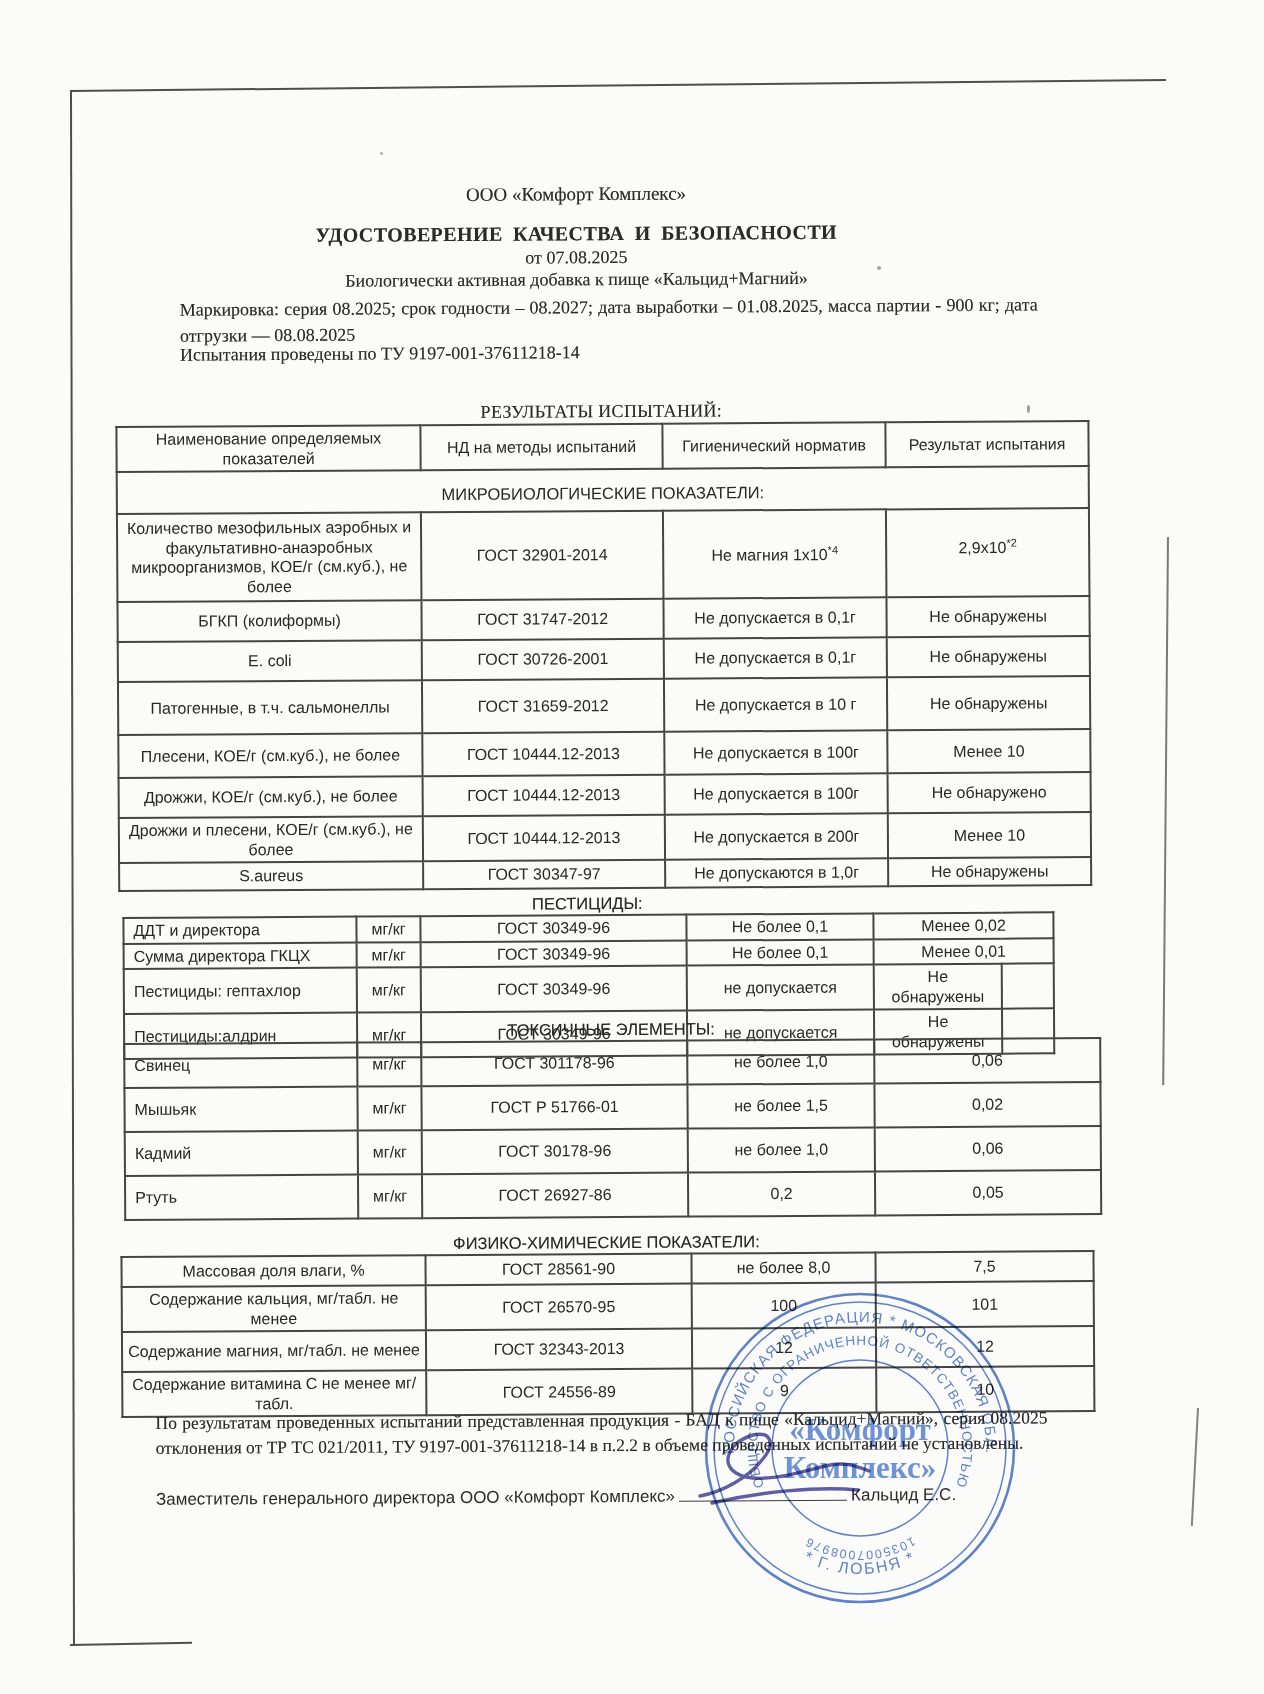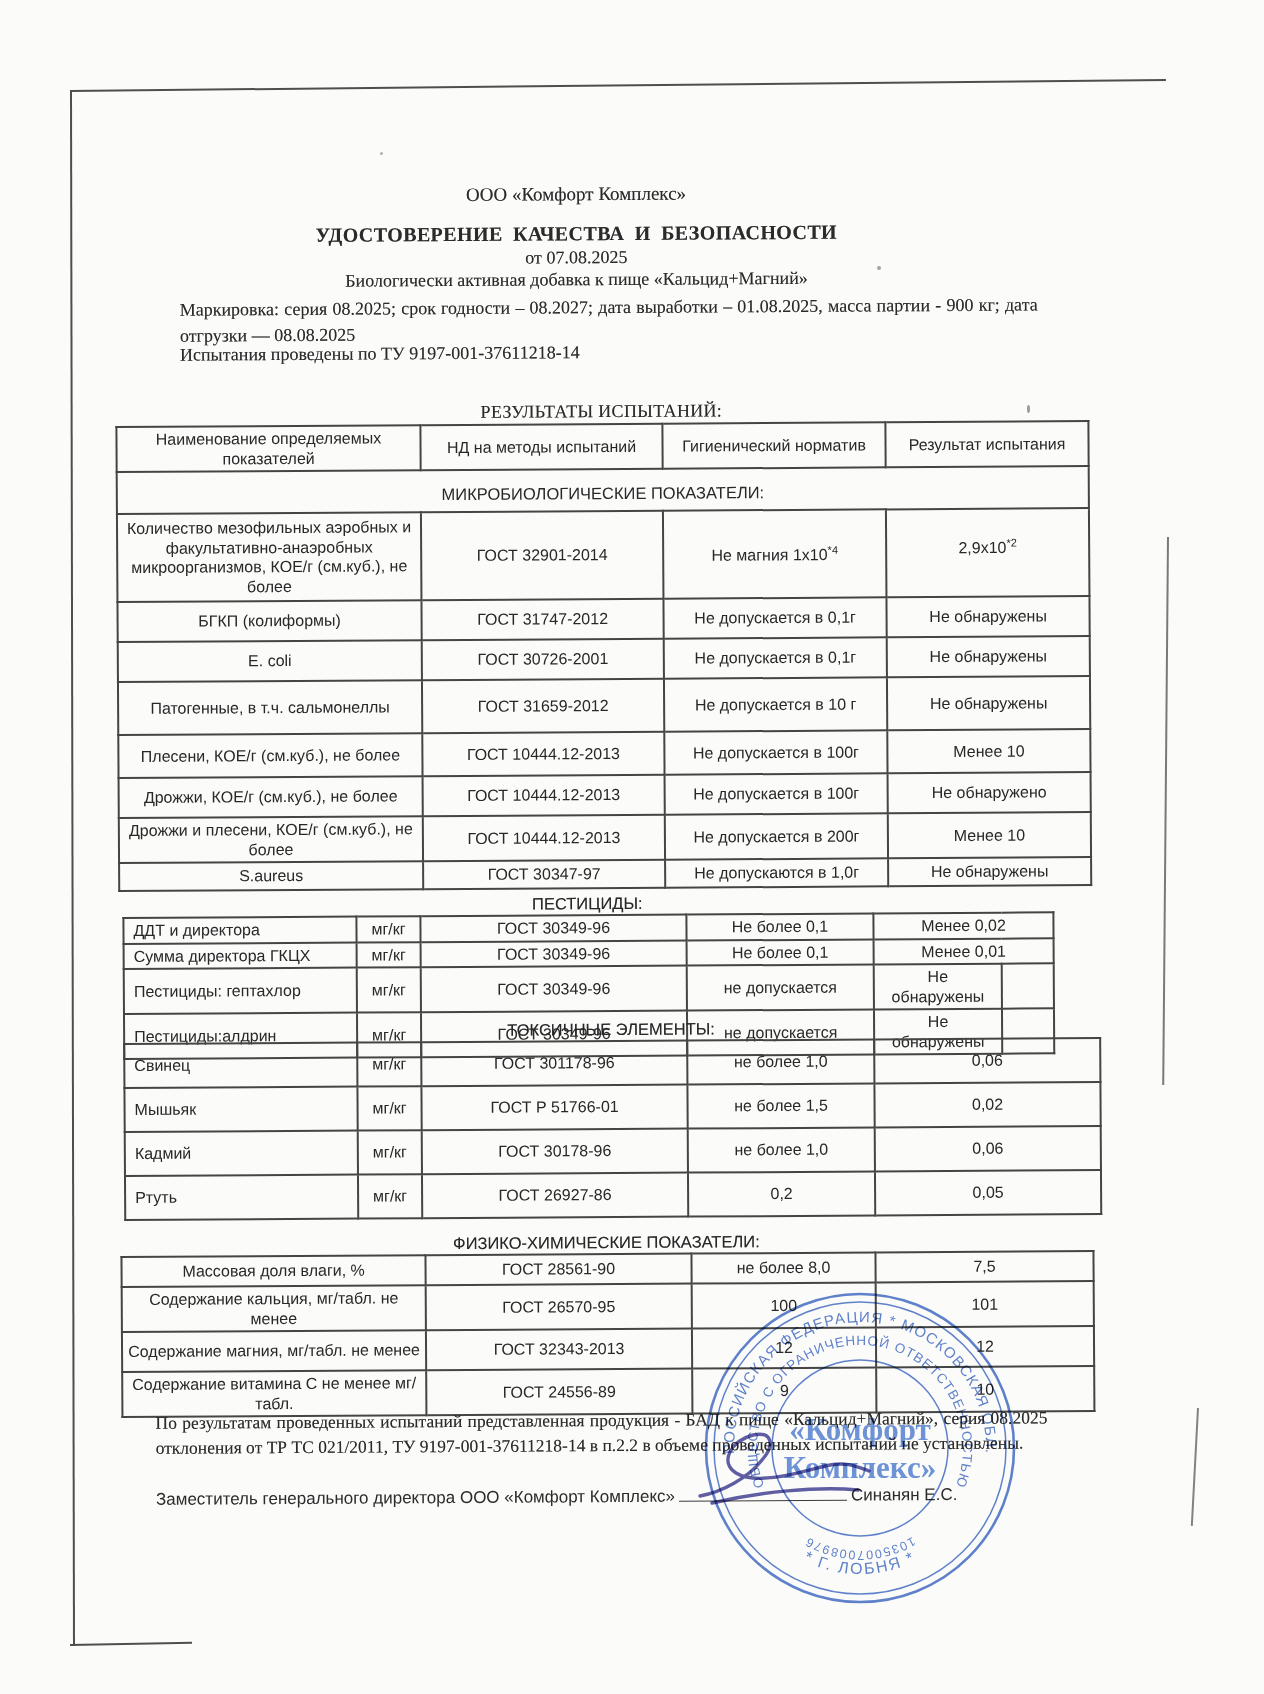--- a/index.html
+++ b/index.html
@@ -254,21 +254,21 @@
       <td>Содержание витамина С не менее мг/табл.</td>
       <td class="va-top">ГОСТ 24556-89</td>
       <td class="va-top">9</td>
       <td class="va-top">10</td>
     </tr>
   </tbody>
     </table>
 
   <div class="conclusion soft">По результатам проведенных испытаний представленная продукция - БАД к пище «Кальцид+Магний», серия 08.2025 отклонения от ТР ТС 021/2011, ТУ 9197-001-37611218-14 в п.2.2 в объеме проведенных испытаний не установлены.</div>
   <div class="signline">
-    <span>Заместитель генерального директора ООО «Комфорт Комплекс»</span><span class="sig-underline"></span><span>Синанян Е.С.</span>
+    <span>Заместитель генерального директора ООО «Комфорт Комплекс»</span><span class="sig-underline"></span><span>Кальцид Е.С.</span>
   </div>
 </div>
 
 <svg class="overlay" viewBox="0 0 1264 1694">
   <g class="stampink" transform="translate(700,1288)">
     <g fill="none" stroke="#4a72c8">
       <circle cx="160" cy="160" r="154" stroke-width="2.6"></circle>
       <circle cx="160" cy="160" r="146" stroke-width="1.5"></circle>
       <circle cx="160" cy="160" r="88" stroke-width="1.5"></circle>
     </g>

